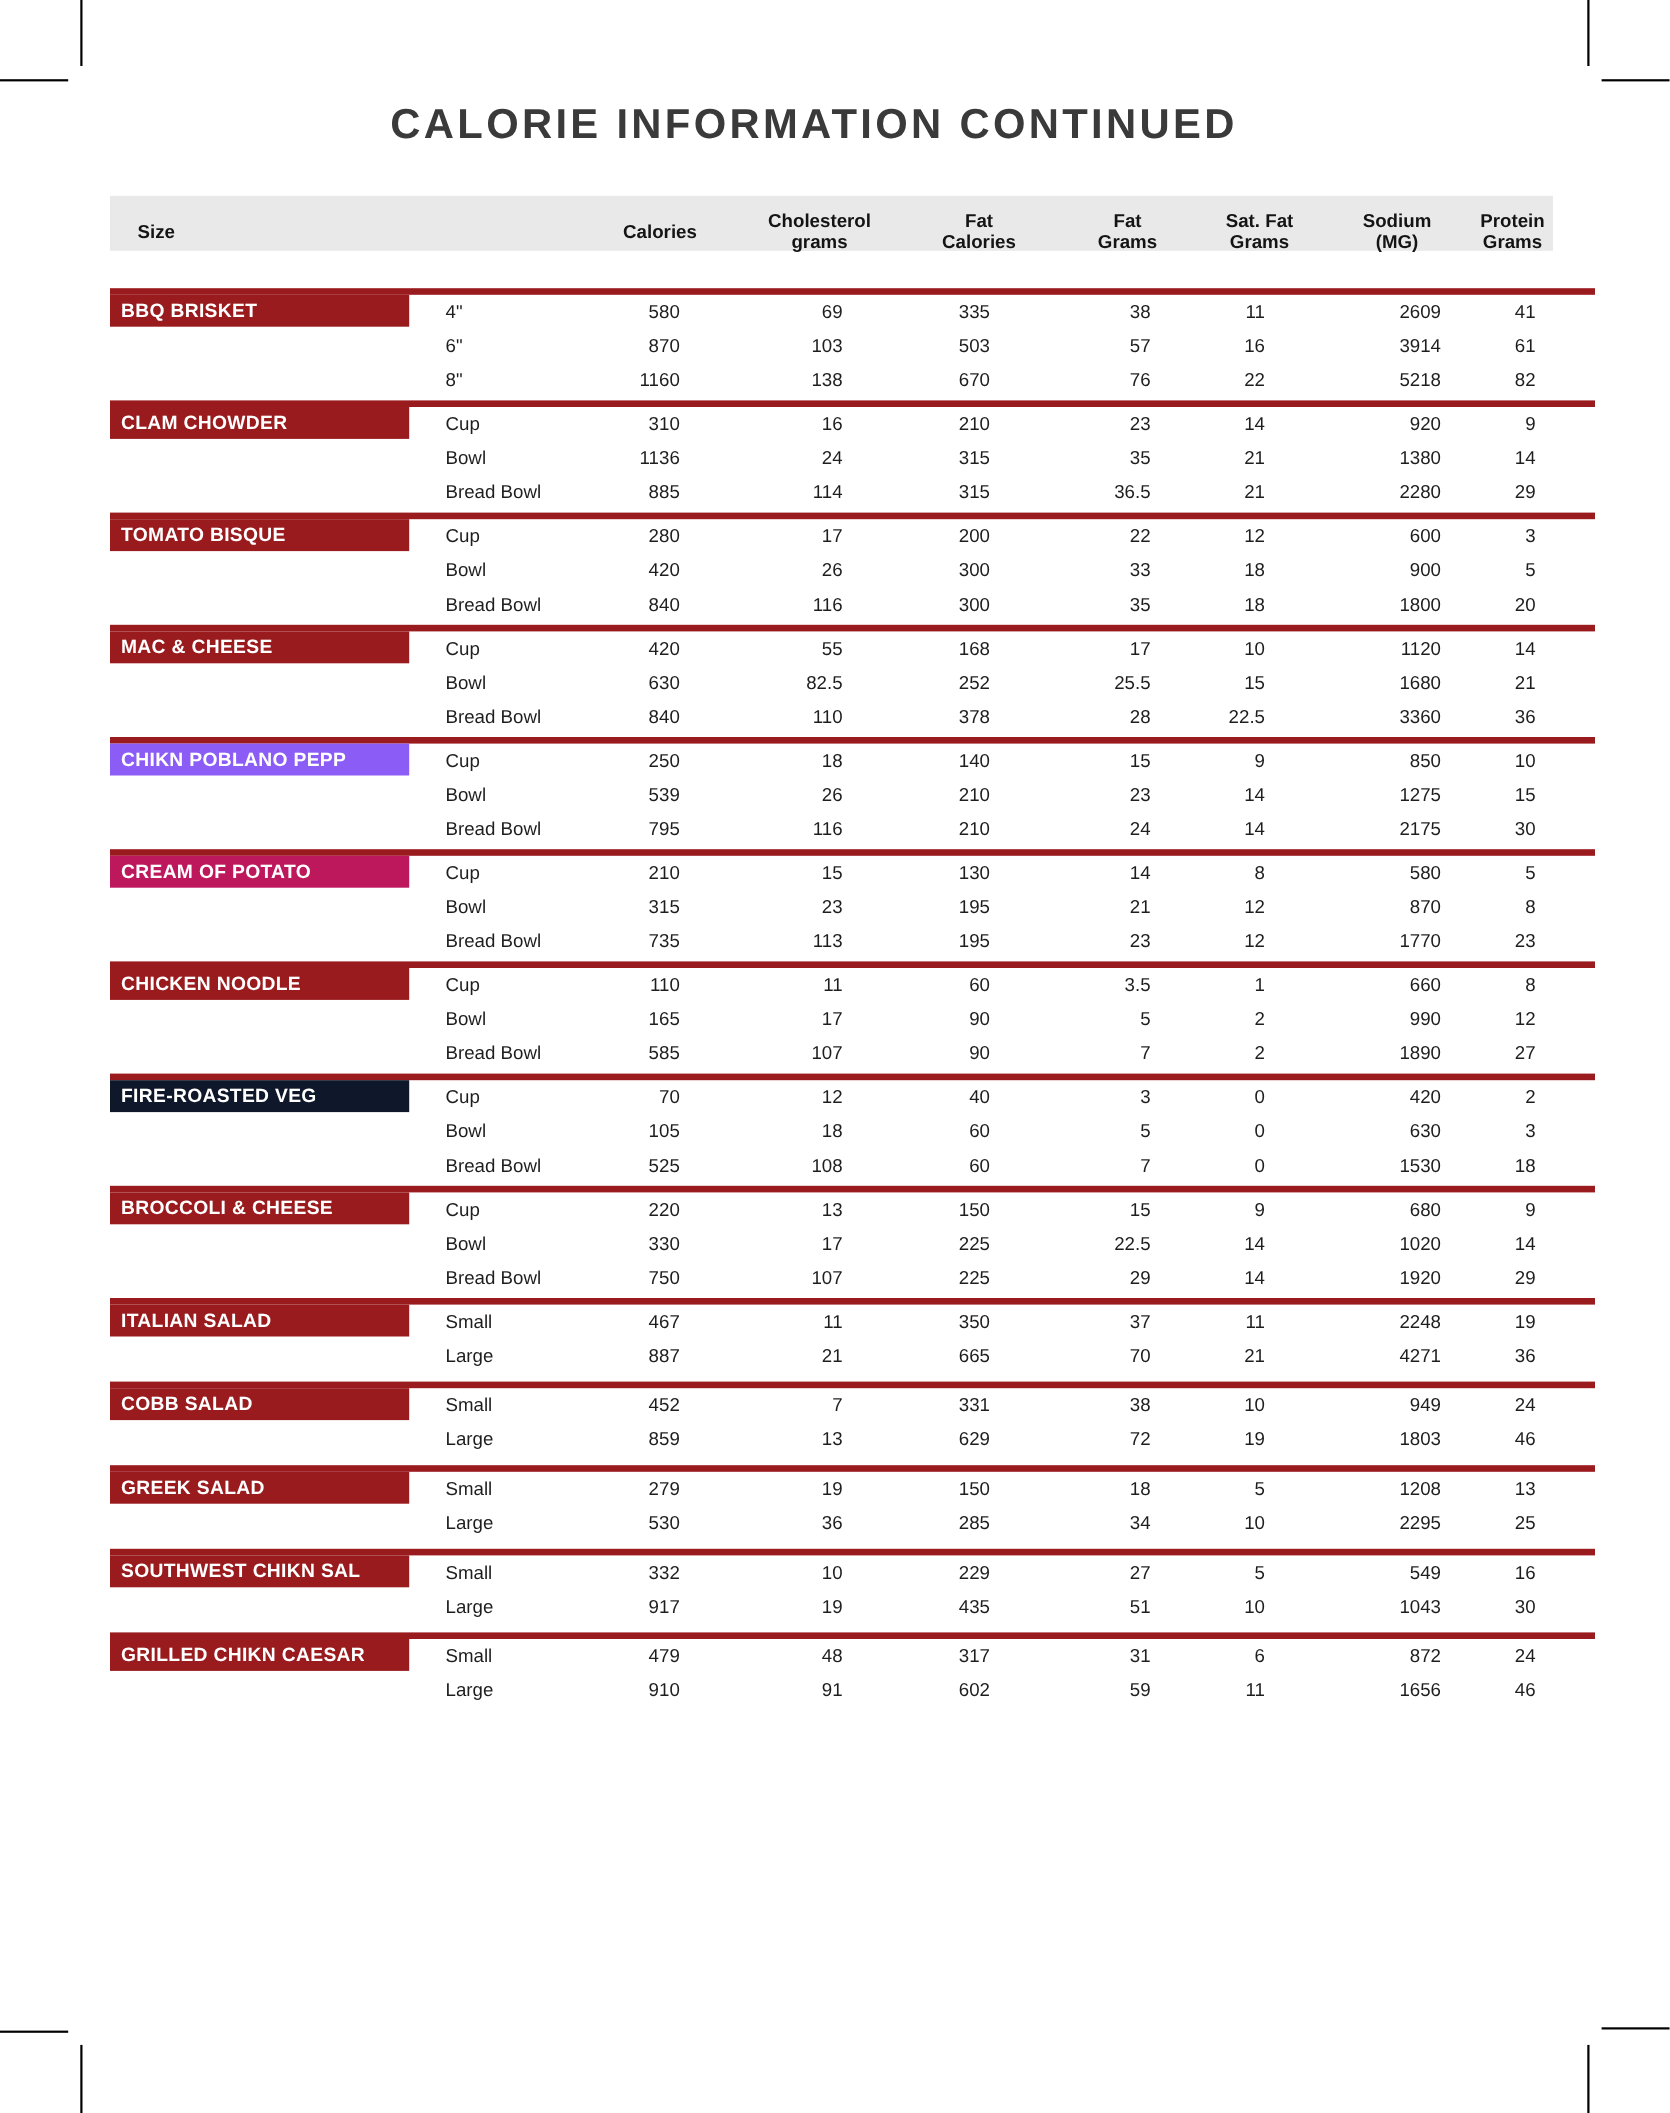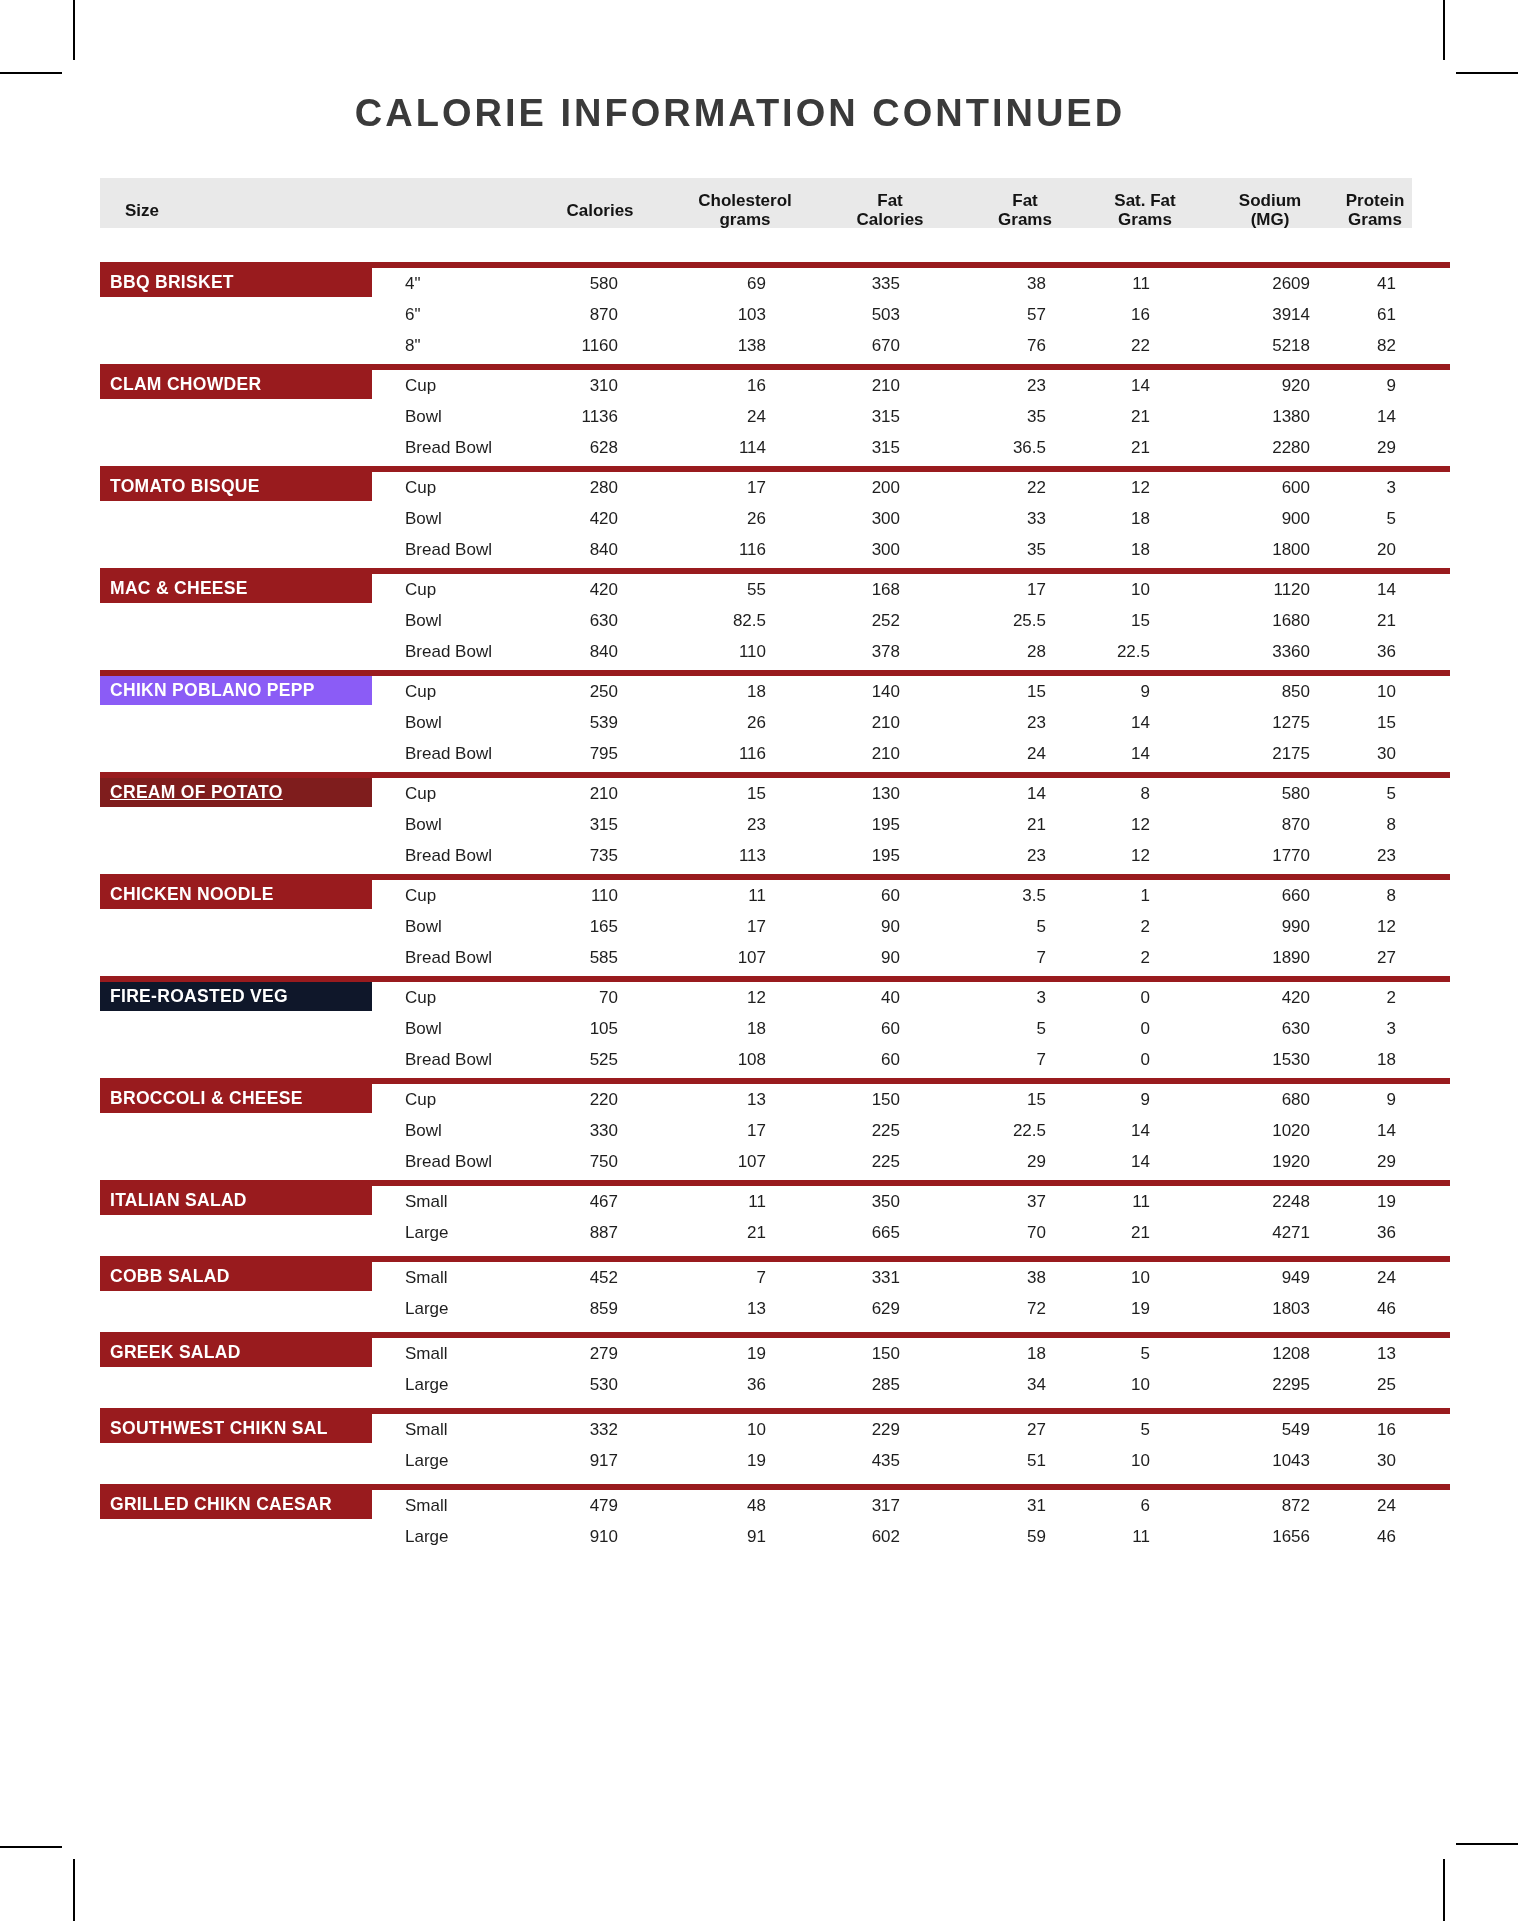--- a/index.html
+++ b/index.html
@@ -153,21 +153,21 @@
             <div class="cell size-cell">Bowl</div>
             <div class="cell num c0">1136</div>
             <div class="cell num c1">24</div>
             <div class="cell num c2">315</div>
             <div class="cell num c3">35</div>
             <div class="cell num c4">21</div>
             <div class="cell num c5">1380</div>
             <div class="cell num c6">14</div>
             <div class="cell"></div>
             <div class="cell size-cell">Bread Bowl</div>
-            <div class="cell num c0">628</div>
+            <div class="cell num c0">885</div>
             <div class="cell num c1">114</div>
             <div class="cell num c2">315</div>
             <div class="cell num c3">36.5</div>
             <div class="cell num c4">21</div>
             <div class="cell num c5">2280</div>
             <div class="cell num c6">29</div>
           </div>
         </div>
         <div class="section">
           <div class="rule" style="background: rgb(153, 27, 30);"></div>
@@ -263,21 +263,21 @@
             <div class="cell num c1">116</div>
             <div class="cell num c2">210</div>
             <div class="cell num c3">24</div>
             <div class="cell num c4">14</div>
             <div class="cell num c5">2175</div>
             <div class="cell num c6">30</div>
           </div>
         </div>
         <div class="section">
           <div class="rule" style="background: rgb(153, 27, 30);"></div>
-          <div class="banner" style="background: #7f1d1d; text-decoration: underline;">CREAM OF POTATO</div>
+          <div class="banner" style="background: #be185d;">CREAM OF POTATO</div>
           <div class="rows">
             <div class="cell"></div>
             <div class="cell size-cell">Cup</div>
             <div class="cell num c0">210</div>
             <div class="cell num c1">15</div>
             <div class="cell num c2">130</div>
             <div class="cell num c3">14</div>
             <div class="cell num c4">8</div>
             <div class="cell num c5">580</div>
             <div class="cell num c6">5</div>

